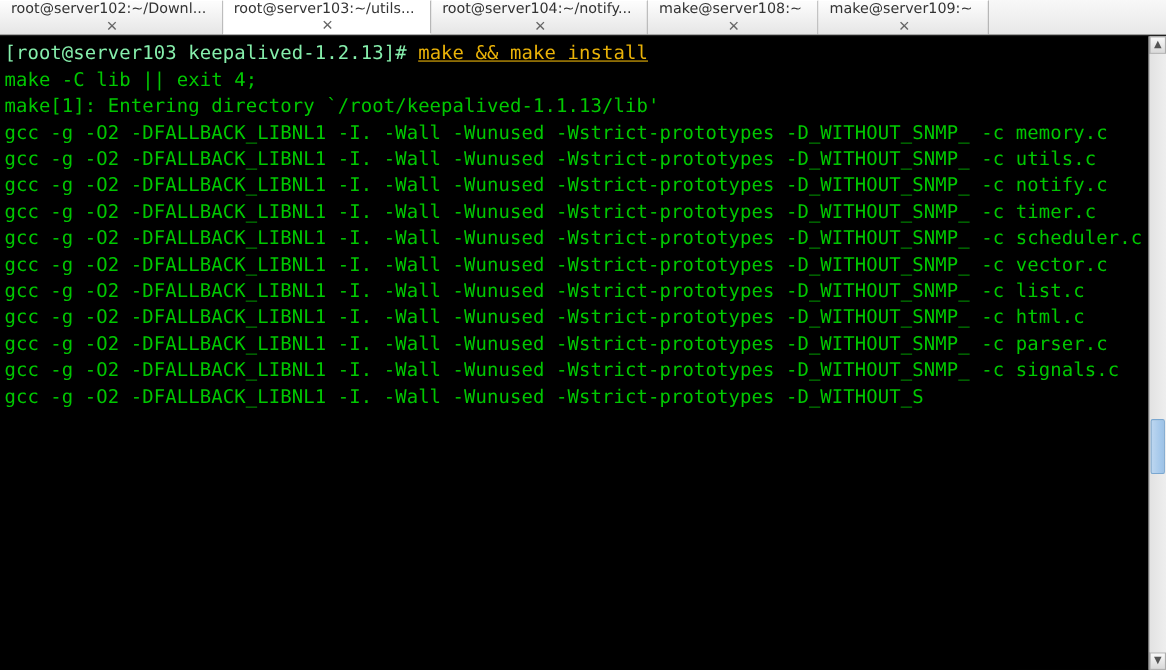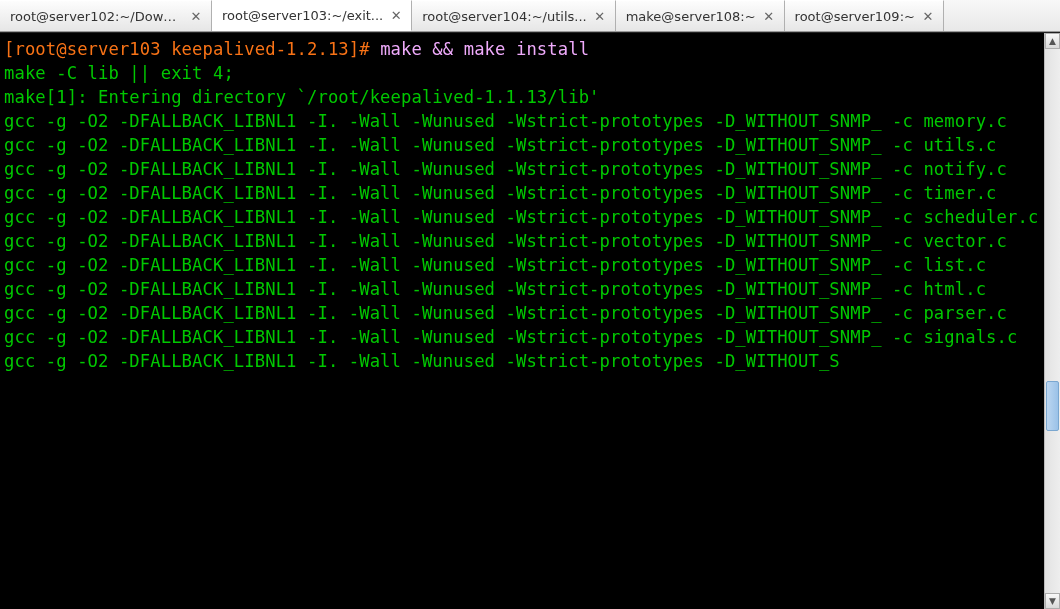--- a/index.html
+++ b/index.html
@@ -28,20 +28,21 @@
       border-right: 1px solid #b0b0b0;
       border-top: 1px solid #fff;
       background: linear-gradient(to bottom, #fdfdfd, #e6e6e6);
       font-size: 13px;
       color: #333;
       height: 100%;
       cursor: pointer;
       max-width: 212px;
       min-width: 0;
       white-space: nowrap;
+      flex-direction: column;
     }
     .tab.active {
       background: #fff;
       border-bottom: 1px solid #fff;
       margin-bottom: -1px;
       z-index: 2;
     }
     .tab .tab-label {
       overflow: hidden;
       text-overflow: ellipsis;
@@ -73,22 +74,22 @@
       color: #00c800;
       font-size: 17.2px;
       line-height: 24px;
       letter-spacing: 0.1px;
       padding: 4px 6px 0 4px;
       white-space: pre-wrap;
       word-break: break-all;
       height: 100%;
       overflow: hidden;
     }
-    .prompt-bracket { color: #f97316; }
-    .prompt-cmd { color: #f0abfc; }
+    .prompt-bracket { color: #86efac; }
+    .prompt-cmd { color: #eab308; text-decoration: underline; }
     .scrollbar {
       position: absolute;
       right: 0;
       top: 0;
       bottom: 0;
       width: 16px;
       background: linear-gradient(to right, #e9e9e9, #f4f4f4);
       border-left: 1px solid #bcbcbc;
       display: flex;
       flex-direction: column;
@@ -122,33 +123,33 @@
   </style>
 </head>
 <body>
 
 <div class="tab-bar">
   <div class="tab">
     <span class="tab-label">root@server102:~/Downl...</span>
     <span class="close-icon">✕</span>
   </div>
   <div class="tab active">
-    <span class="tab-label">root@server103:~/exit...</span>
+    <span class="tab-label">root@server103:~/utils...</span>
     <span class="close-icon">✕</span>
   </div>
   <div class="tab">
-    <span class="tab-label">root@server104:~/utils...</span>
+    <span class="tab-label">root@server104:~/notify...</span>
     <span class="close-icon">✕</span>
   </div>
   <div class="tab">
     <span class="tab-label">make@server108:~</span>
     <span class="close-icon">✕</span>
   </div>
   <div class="tab">
-    <span class="tab-label">root@server109:~</span>
+    <span class="tab-label">make@server109:~</span>
     <span class="close-icon">✕</span>
   </div>
 </div>
 
 <div class="terminal-wrapper">
   <div class="terminal"><span class="prompt-bracket">[root@server103 keepalived-1.2.13]#</span> <span class="prompt-cmd">make &amp;&amp; make install</span>
 <span>make -C lib || exit 4;</span>
 <span>make[1]: Entering directory `/root/keepalived-1.1.13/lib'</span>
 <span>gcc -g -O2 -DFALLBACK_LIBNL1 -I. -Wall -Wunused -Wstrict-prototypes -D_WITHOUT_SNMP_ -c memory.c</span>
 <span>gcc -g -O2 -DFALLBACK_LIBNL1 -I. -Wall -Wunused -Wstrict-prototypes -D_WITHOUT_SNMP_ -c utils.c</span>

